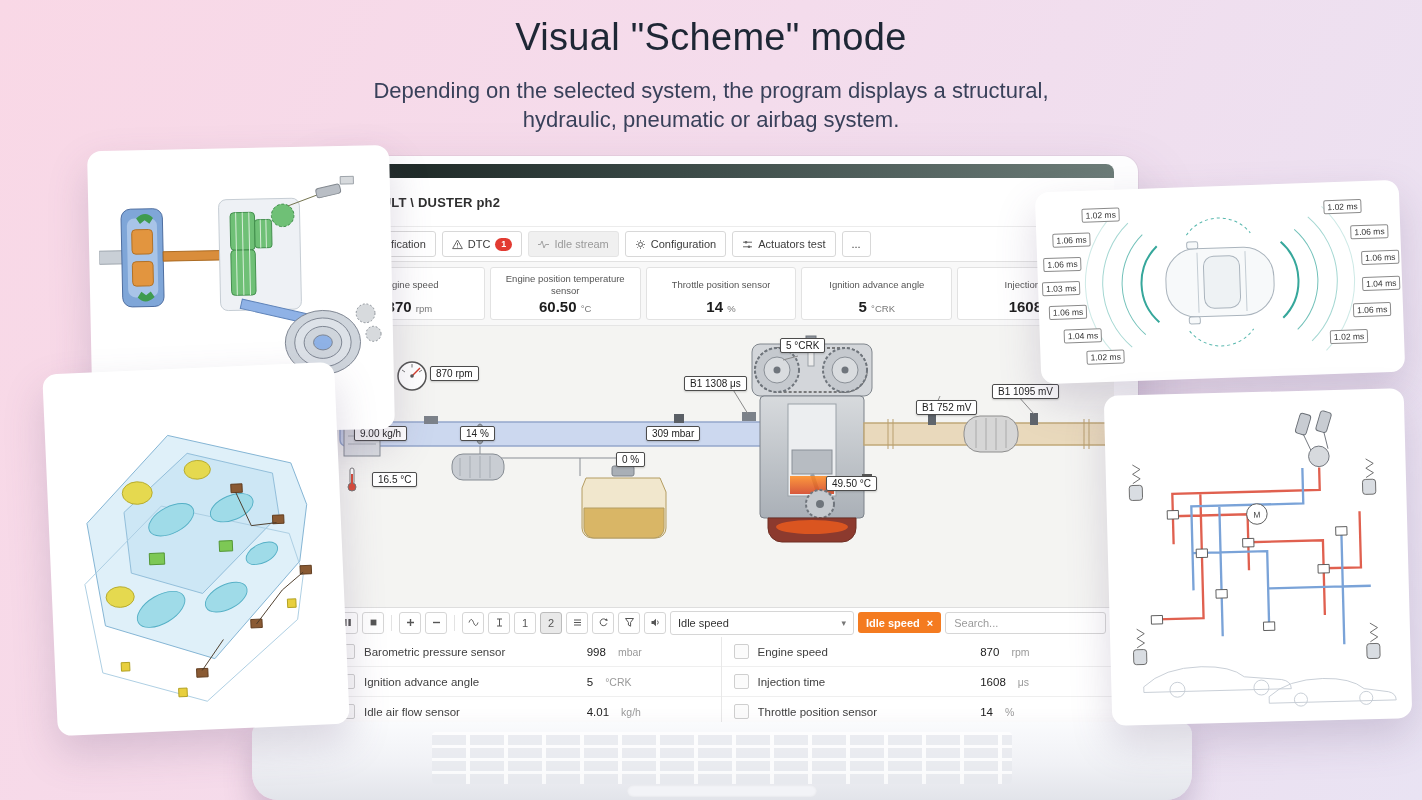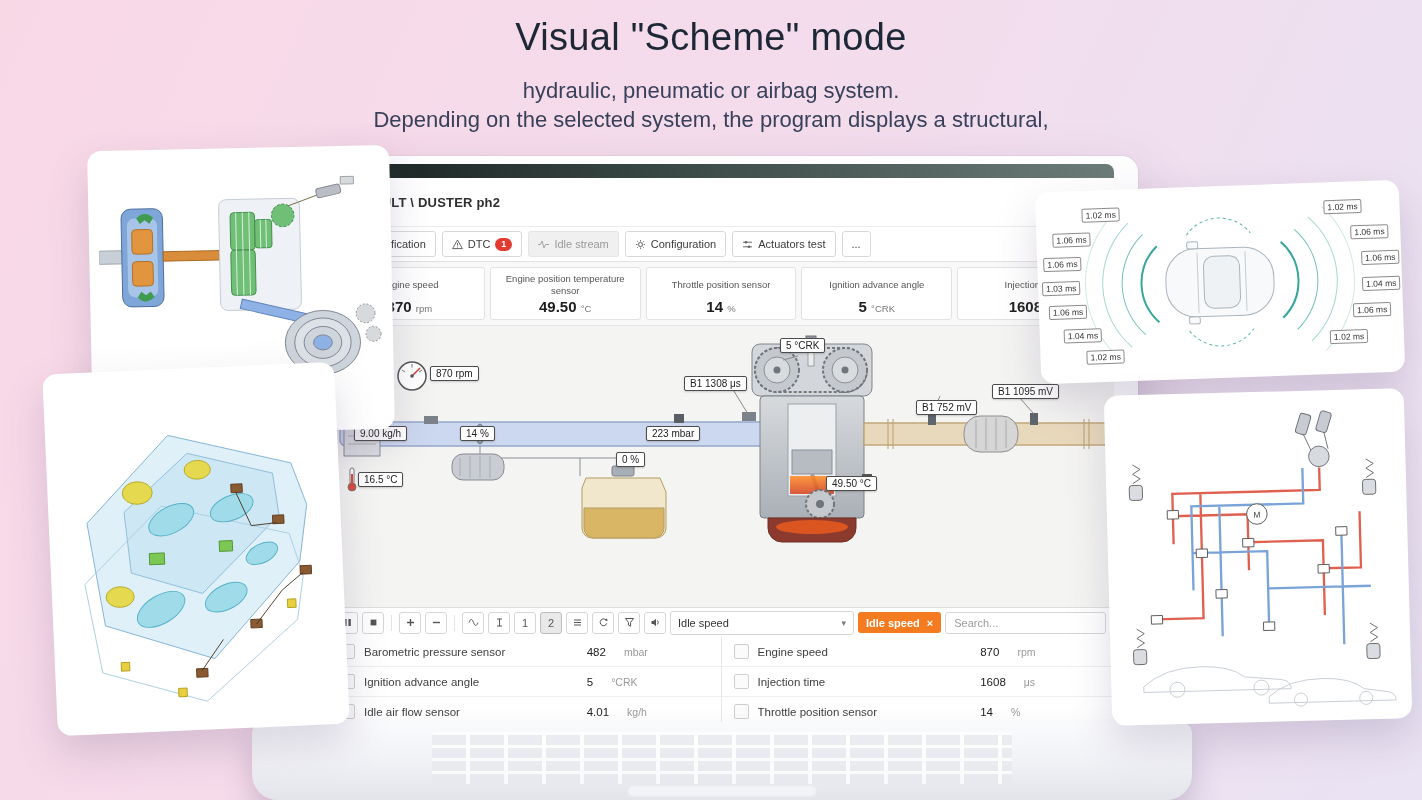--- a/index.html
+++ b/index.html
@@ -74,34 +74,34 @@
     padding:0 8px;font-size:11px;color:#333;font-family:inherit;background:#fff;box-sizing:border-box}
   .search::placeholder{color:#9b9b9b}
   .stream-table{display:flex;background:#fff}
   .tcol{flex:1;min-width:0}
   .tcol + .tcol{border-left:1px solid #e8e8e8}
   .trow{display:flex;align-items:center;height:29px;border-bottom:1px solid #efefef;padding:0 12px;gap:9px;
     font-size:11.5px}
   .cbx{width:13px;height:13px;border:1px solid #cfcfcf;border-radius:2px;background:#fbfbfb;flex:none}
   .tname{color:#3f3f3f;flex:0 0 58%;white-space:nowrap;overflow:hidden}
   .tval{color:#222}
-  .tunit{color:#9a9a9a;font-size:10.5px;margin-left:18px}
+  .tunit{color:#9a9a9a;font-size:10.5px;margin-left:12px}
   
   .fcard{position:absolute;background:#fff;border-radius:14px;box-shadow:0 18px 40px rgba(100,80,125,.22)}
   .fcard svg{position:absolute;inset:10px}
   .mslabel{position:absolute;background:#fff;border:1px solid #8b8b8b;border-radius:2px;font-size:8.5px;
     color:#333;padding:0 3px;line-height:12px;white-space:nowrap}
 </style>
 </head>
 <body>
 
 <div class="hero-title">Visual "Scheme" mode</div>
 <div class="hero-sub">
+  <div>Depending on the selected system, the program displays a structural,</div>
   <div>hydraulic, pneumatic or airbag system.</div>
-  <div>Depending on the selected system, the program displays a structural,</div>
 </div>
 
 <div class="laptop-screen">
   <div class="app">
 
     <div class="app-topbar"></div>
 
     <div class="app-header">
       <span class="vehicle">RENAULT \ DUSTER ph2</span>
       <span class="header-right">
@@ -170,21 +170,21 @@
       </span>
     </div>
 
     <div class="sensor-row">
       <div class="scard">
         <div class="scard-title">Engine speed</div>
         <div class="scard-value"><span>870</span> <span class="scard-unit">rpm</span></div>
       </div>
       <div class="scard">
         <div class="scard-title">Engine position temperature sensor</div>
-        <div class="scard-value"><span>49.50</span> <span class="scard-unit">°C</span></div>
+        <div class="scard-value"><span>60.50</span> <span class="scard-unit">°C</span></div>
       </div>
       <div class="scard">
         <div class="scard-title">Throttle position sensor</div>
         <div class="scard-value"><span>14</span> <span class="scard-unit">%</span></div>
       </div>
       <div class="scard">
         <div class="scard-title">Ignition advance angle</div>
         <div class="scard-value"><span>5</span> <span class="scard-unit">°CRK</span></div>
       </div>
       <div class="scard">
@@ -263,27 +263,27 @@
         <rect x="600" y="87" width="8" height="12" fill="#5f656c"></rect>
         <rect x="636" y="90" width="54" height="36" rx="16" fill="#d6d6d6" stroke="#8e8e8e"></rect>
         <path d="M648 94 v28 M658 92 v32 M668 92 v32 M678 94 v28" stroke="#aaa"></path>
         <rect x="702" y="87" width="8" height="12" fill="#5f656c"></rect>
 
         <path d="M404 62 L420 88 M612 70 L604 88 M690 70 L706 88 M312 134 L303 132 M470 30 L455 34" stroke="#8a8a8a" fill="none"></path>
       </svg>
       <div class="slabel" style="left:102px;top:40px">870 rpm</div>
       <div class="slabel" style="left:26px;top:100px">9.00 kg/h</div>
       <div class="slabel" style="left:132px;top:100px">14 %</div>
-      <div class="slabel" style="left:318px;top:100px">223 mbar</div>
+      <div class="slabel" style="left:318px;top:100px">309 mbar</div>
       <div class="slabel" style="left:356px;top:50px">B1 1308 μs</div>
       <div class="slabel" style="left:452px;top:12px">5 °CRK</div>
       <div class="slabel" style="left:588px;top:74px">B1 752 mV</div>
       <div class="slabel" style="left:664px;top:58px">B1 1095 mV</div>
       <div class="slabel" style="left:288px;top:126px">0 %</div>
-      <div class="slabel" style="left:30px;top:146px">16.5 °C</div>
+      <div class="slabel" style="left:44px;top:146px">16.5 °C</div>
       <div class="slabel" style="left:498px;top:150px">49.50 °C</div>
     </div>
 
     <div class="stream-toolbar">
       <button class="tbtn">
           <svg width="11" height="11" viewBox="0 0 11 11">
             <rect x="2.2" y="2" width="2.4" height="7" fill="#555"></rect>
             <rect x="6.4" y="2" width="2.4" height="7" fill="#555"></rect>
           </svg>
         </button>
@@ -347,21 +347,21 @@
         <span class="tag-x">×</span>
       </span>
       <input class="search" placeholder="Search..." style="">
     </div>
 
     <div class="stream-table">
       <div class="tcol">
         <div class="trow">
           <span class="cbx"></span>
           <span class="tname">Barometric pressure sensor</span>
-          <span class="tval"><span>482</span><span class="tunit">mbar</span></span>
+          <span class="tval"><span>998</span><span class="tunit">mbar</span></span>
         </div>
         <div class="trow">
           <span class="cbx"></span>
           <span class="tname">Ignition advance angle</span>
           <span class="tval"><span>5</span><span class="tunit">°CRK</span></span>
         </div>
         <div class="trow">
           <span class="cbx"></span>
           <span class="tname">Idle air flow sensor</span>
           <span class="tval"><span>4.01</span><span class="tunit">kg/h</span></span>

